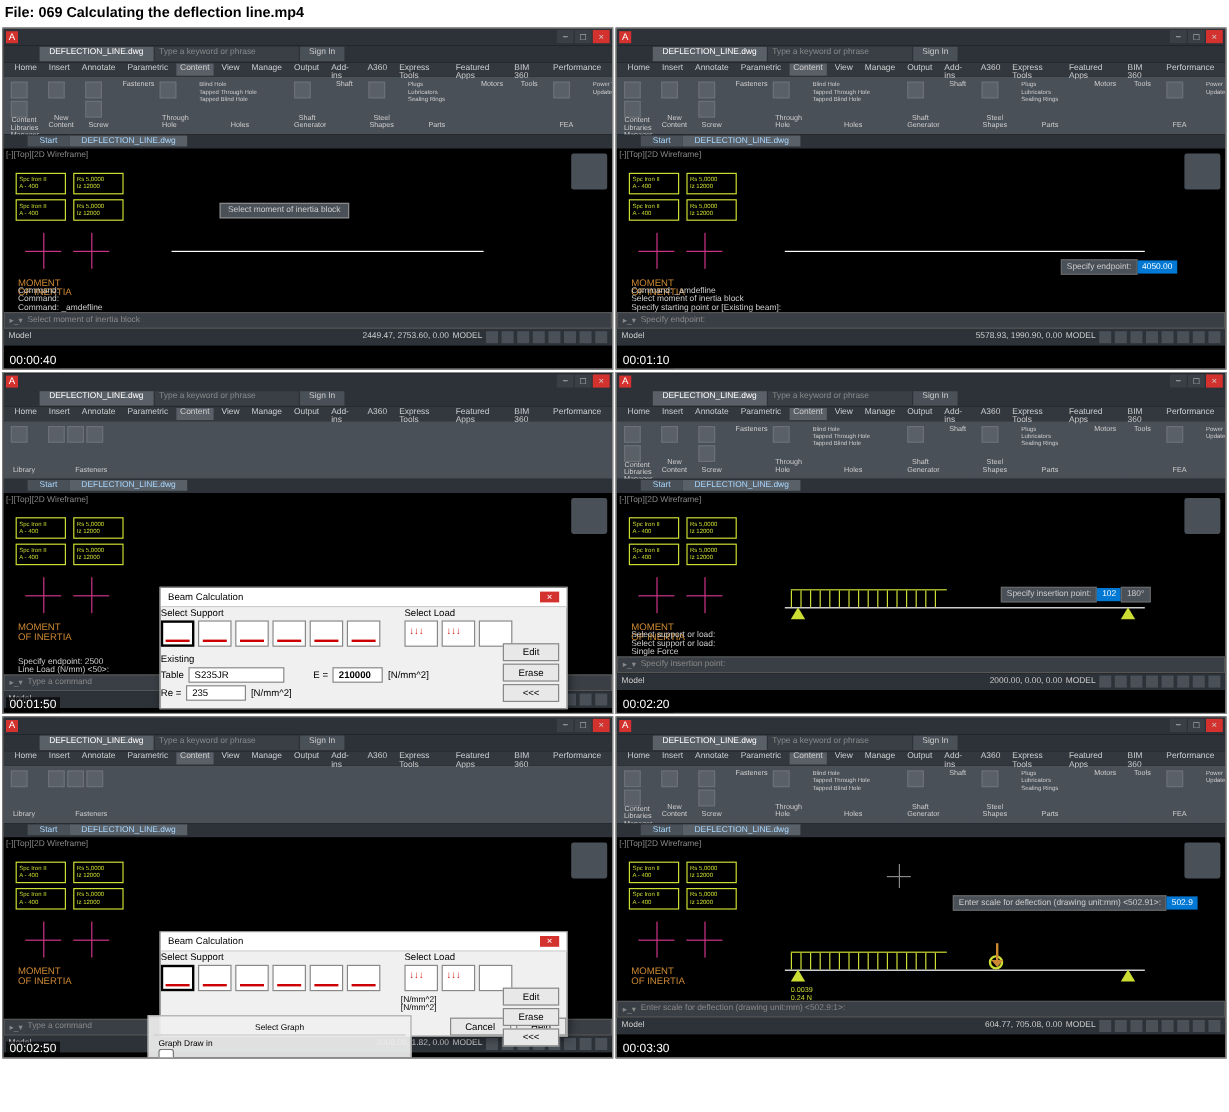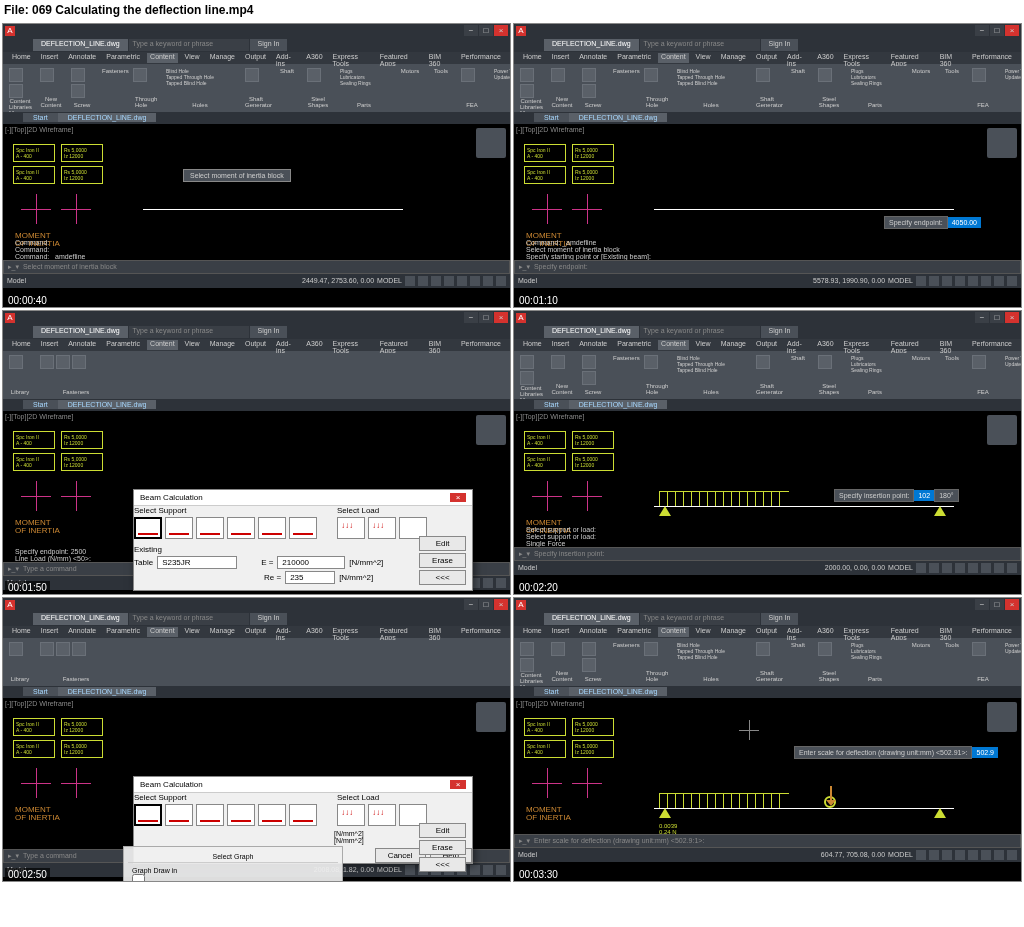--- a/index.html
+++ b/index.html
@@ -536,24 +536,24 @@
         <button class="dlg-btn">Edit</button>
         <button class="dlg-btn">Erase</button>
         <button class="dlg-btn">&lt;&lt;&lt;</button>
       </div>
       <div class="dialog-section" style="margin-top:6px">
         <div class="dialog-label">Existing</div>
         <div class="dlg-row">
           <span>Table</span>
           <input class="dlg-input" style="width: 80px;" value="S235JR">
           <span style="margin-left:20px">E =</span>
-          <input class="dlg-input" style="width: 68px;" value="210000">
+          <input class="dlg-input" style="width: 42px; font-weight: bold;" value="210000">
           <span>[N/mm^2]</span>
         </div>
-        <div class="dlg-row" style="margin-left:130px">
+        <div class="dlg-row" style="">
           <span>Re =</span>
           <input class="dlg-input" style="width: 50px;" value="235">
           <span>[N/mm^2]</span>
         </div>
       </div>
 
     </div>
   </div>
 
       <div class="cmd-history">

